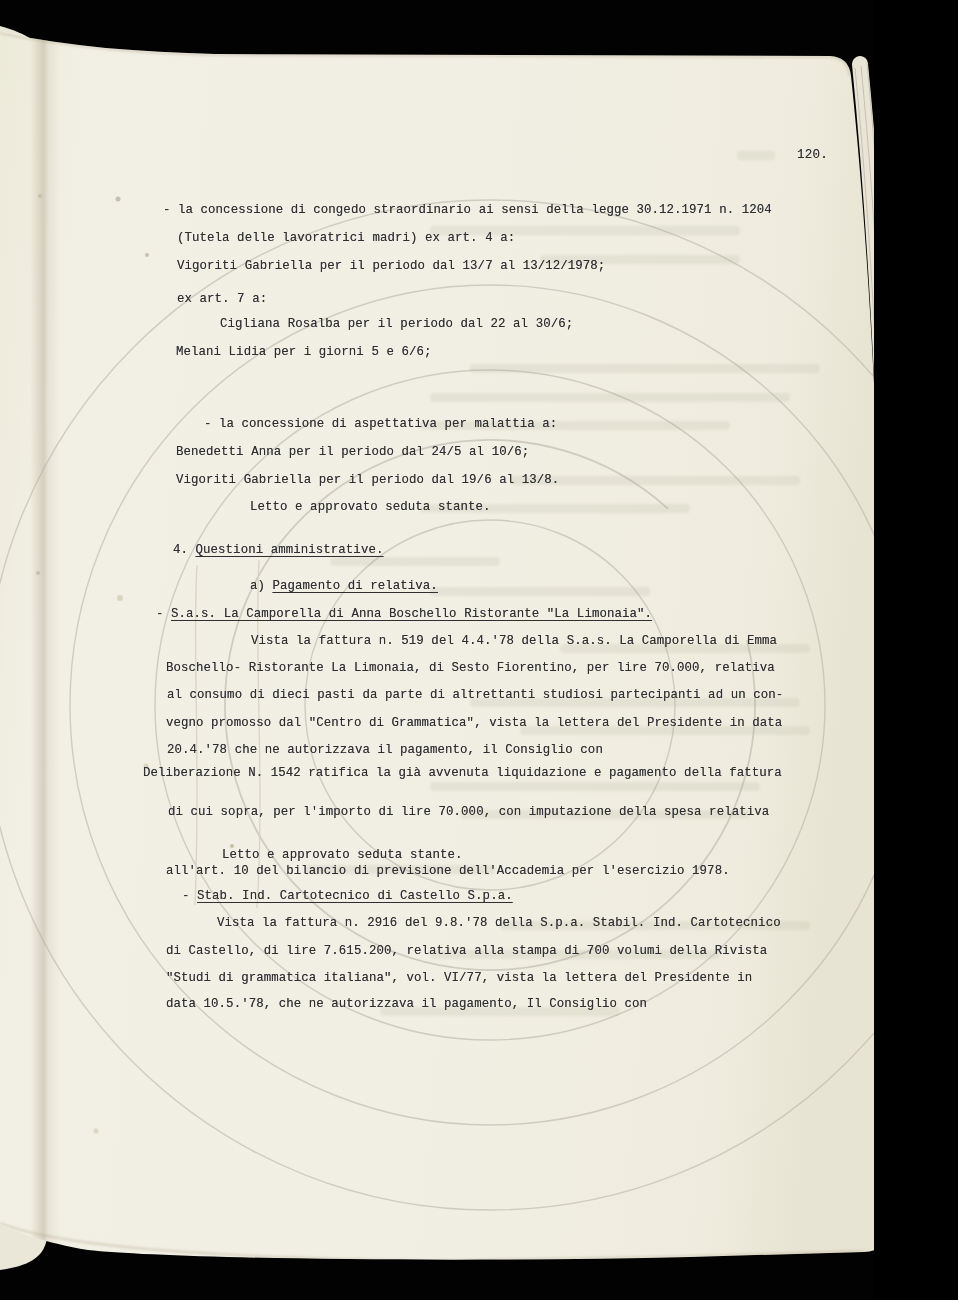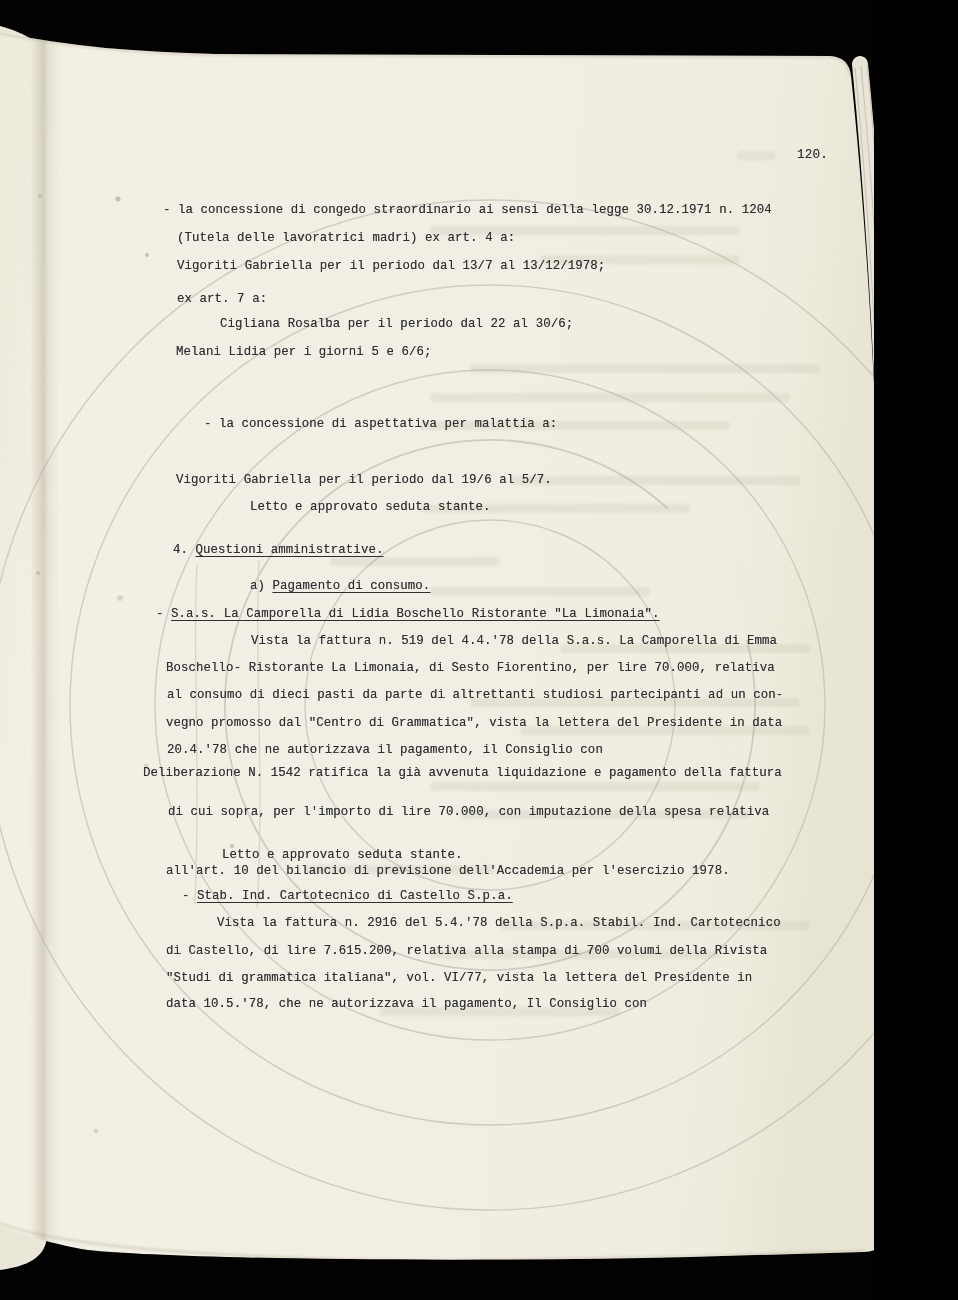--- a/index.html
+++ b/index.html
@@ -168,33 +168,34 @@
   <div id="text-layer">
     <div class="pagenum" style="left:797px;top:148px;">120.</div>
 
   <div class="tline" style="left: 163px; top: 203px;"><span>- </span><span>la concessione di congedo straordinario ai sensi della legge 30.12.1971 n. 1204</span></div>
       <div class="tline" style="left: 177px; top: 231px;"><span>(Tutela delle lavoratrici madri) ex art. 4 a:</span></div>
       <div class="tline" style="left: 177px; top: 259px;"><span>Vigoriti Gabriella per il periodo dal 13/7 al 13/12/1978;</span></div>
       <div class="tline" style="left: 177px; top: 292px;"><span>ex art. 7 a:</span></div>
       <div class="tline" style="left: 176px; top: 317px; margin-left: 44px;"><span>Cigliana Rosalba per il periodo dal 22 al 30/6;</span></div>
       <div class="tline" style="left: 176px; top: 345px;"><span>Melani Lidia per i giorni 5 e 6/6;</span></div>
       <div class="tline" style="left: 160px; top: 417px; margin-left: 44px;"><span>- </span><span>la concessione di aspettativa per malattia a:</span></div>
-      <div class="tline" style="left: 176px; top: 473px;"><span>Vigoriti Gabriella per il periodo dal 19/6 al 5/7.</span></div>
+      <div class="tline" style="left: 176px; top: 445px;"><span>Benedetti Anna per il periodo dal 24/5 al 10/6;</span></div>
+      <div class="tline" style="left: 176px; top: 473px;"><span>Vigoriti Gabriella per il periodo dal 19/6 al 13/8.</span></div>
       <div class="tline" style="left: 250px; top: 500px;"><span>Letto e approvato seduta stante.</span></div>
       <div class="tline" style="left: 173px; top: 543px;"><span>4. </span><span class="u">Questioni amministrative.</span></div>
-      <div class="tline" style="left: 250px; top: 579px;"><span>a) </span><span class="u">Pagamento di consumo.</span></div>
-      <div class="tline" style="left: 156px; top: 607px;"><span>- </span><span class="u">S.a.s. La Camporella di Lidia Boschello Ristorante "La Limonaia".</span></div>
+      <div class="tline" style="left: 250px; top: 579px;"><span>a) </span><span class="u">Pagamento di relativa.</span></div>
+      <div class="tline" style="left: 156px; top: 607px;"><span>- </span><span class="u">S.a.s. La Camporella di Anna Boschello Ristorante "La Limonaia".</span></div>
       <div class="tline" style="left: 251px; top: 634px; text-align: right;"><span>Vista la fattura n. 519 del 4.4.'78 della S.a.s. La Camporella di Emma</span></div>
       <div class="tline" style="left: 166px; top: 661px;"><span>Boschello- Ristorante La Limonaia, di Sesto Fiorentino, per lire 70.000, relativa</span></div>
       <div class="tline" style="left: 167px; top: 688px;"><span>al consumo di dieci pasti da parte di altrettanti studiosi partecipanti ad un con-</span></div>
       <div class="tline" style="left: 166px; top: 716px;"><span>vegno promosso dal "Centro di Grammatica", vista la lettera del Presidente in data</span></div>
       <div class="tline" style="left: 167px; top: 743px;"><span>20.4.'78 che ne autorizzava il pagamento, il Consiglio con</span></div>
       <div class="tline" style="left: 143px; top: 766px;"><span>Deliberazione N. 1542 ratifica la già avvenuta liquidazione e pagamento della fattura</span></div>
       <div class="tline" style="left: 168px; top: 793px; margin-top: 12px;"><span>di cui sopra, per l'importo di lire 70.000, con imputazione della spesa relativa</span></div>
       <div class="tline" style="left: 166px; top: 820px; margin-top: 44px;"><span>all'art. 10 del bilancio di previsione dell'Accademia per l'esercizio 1978.</span></div>
       <div class="tline" style="left: 222px; top: 848px;"><span>Letto e approvato seduta stante.</span></div>
       <div class="tline" style="left: 182px; top: 889px;"><span>- </span><span class="u">Stab. Ind. Cartotecnico di Castello S.p.a.</span></div>
-      <div class="tline" style="left: 217px; top: 916px;"><span>Vista la fattura n. 2916 del 5.4.'78 della S.p.a. Stabil. Ind. Cartotecnico</span></div>
+      <div class="tline" style="left: 217px; top: 916px;"><span>Vista la fattura n. 2916 del 9.8.'78 della S.p.a. Stabil. Ind. Cartotecnico</span></div>
       <div class="tline" style="left: 166px; top: 944px;"><span>di Castello, di lire 7.615.200, relativa alla stampa di 700 volumi della Rivista</span></div>
       <div class="tline" style="left: 166px; top: 971px;"><span>"Studi di grammatica italiana", vol. VI/77, vista la lettera del Presidente in</span></div>
       <div class="tline" style="left: 166px; top: 997px;"><span>data 10.5.'78, che ne autorizzava il pagamento, Il Consiglio con</span></div>
     </div>
 </div>
 
 </body></html>

